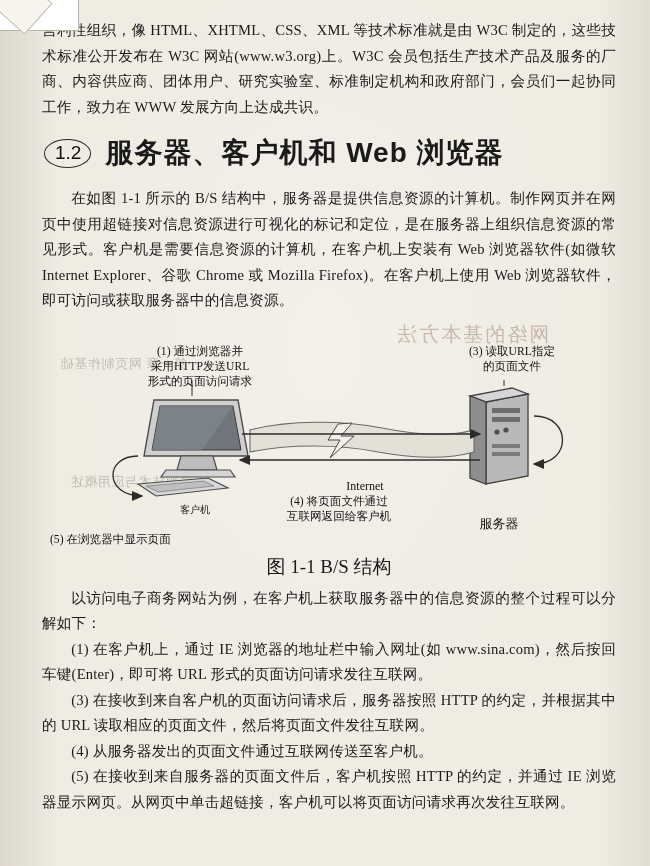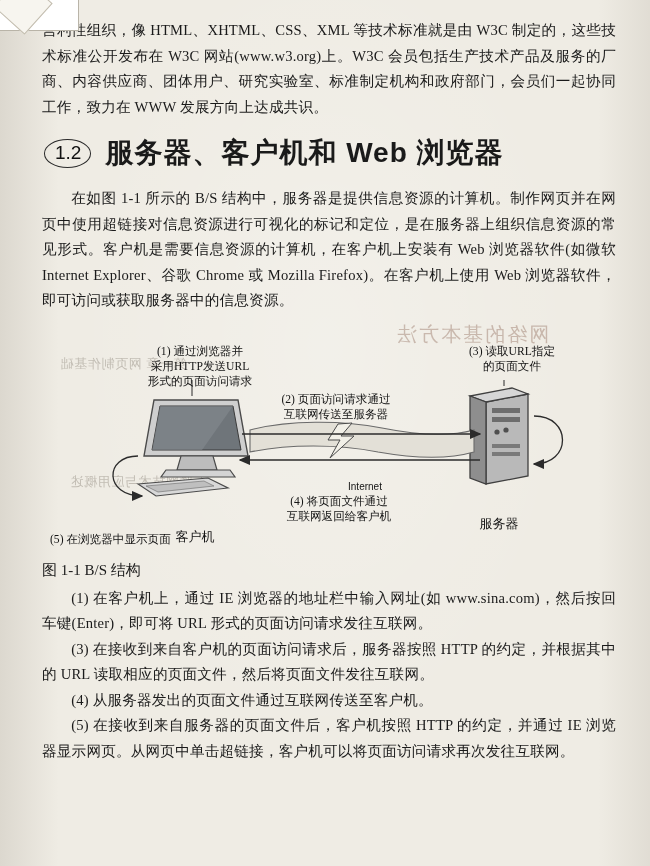--- a/index.html
+++ b/index.html
@@ -94,21 +94,22 @@
   .figure {
     position: relative;
     margin: 10px 0 4px 0;
     height: 258px;
   }
   .fig-svg { position: absolute; left: 0; top: 0; }
   .fig-caption {
     position: absolute;
     left: 0; right: 0;
     bottom: 2px;
-    font-size: 15px;
+    text-align: center;
+    font-size: 19px;
     font-family: "Liberation Serif", serif;
   }
   .fig-label { position: absolute; font-size: 11.6px; line-height: 15px; color: #141414; margin-top: 20px; }
   .fig-label.c { text-align: center; }
 
   
   .ghost {
     position: absolute;
     z-index: 1;
     color: rgba(90, 80, 66, 0.30);
@@ -204,35 +205,34 @@
 
         <path d="M96 132 C62 132, 62 172, 100 172" fill="none" stroke="#2b2b2b" stroke-width="1.3" marker-end="url(#ah)"></path>
 
         <line x1="150" y1="56" x2="150" y2="72" stroke="#2b2b2b" stroke-width="1"></line>
         <line x1="462" y1="56" x2="462" y2="62" stroke="#2b2b2b" stroke-width="1"></line>
       </svg>
 
       <div class="fig-label c" style="left:78px; top:0px; width:160px; white-space:pre-line;">(1) 通过浏览器并
 采用HTTP发送URL
 形式的页面访问请求</div>
-      <div class="fig-label c" style="left:210px; top:48px; width:168px; white-space:pre-line;">(2) 页面访问请求通过
-互联网传送至服务器</div>
       <div class="fig-label c" style="left:395px; top:0px; width:150px; white-space:pre-line;">(3) 读取URL指定
 的页面文件</div>
       <div class="fig-label c" style="left:212px; top:150px; width:170px; white-space:pre-line;">(4) 将页面文件通过
 互联网返回给客户机</div>
       <div class="fig-label" style="left:8px; top:188px;">(5) 在浏览器中显示页面</div>
-      <div class="fig-label c" style="left:108px; top:185px; width:90px; font-size:13px;">客户机</div>
+      <div class="fig-label c" style="left:108px; top:158px; width:90px; font-size:10px;">客户机</div>
       <div class="fig-label c" style="left:412px; top:172px; width:90px; font-size:13px;">服务器</div>
-      <div class="fig-label c" style="left:288px; top:135px; width:70px; font-size:10px; font-family:Liberation Sans, sans-serif;">Internet</div>
+      <div class="fig-label c" style="left:288px; top:135px; width:70px; font-size:12px; font-family:Liberation Serif, serif;">Internet</div>
 
       <div class="fig-caption">图 1-1  B/S 结构</div>
     </div>
 
     <div class="para-block">
+      <p class="indent">以访问电子商务网站为例，在客户机上获取服务器中的信息资源的整个过程可以分解如下：</p>
       <p class="list-para">(1) 在客户机上，通过 IE 浏览器的地址栏中输入网址(如 www.sina.com)，然后按回车键(Enter)，即可将 URL 形式的页面访问请求发往互联网。</p>
       <p class="list-para">(3) 在接收到来自客户机的页面访问请求后，服务器按照 HTTP 的约定，并根据其中的 URL 读取相应的页面文件，然后将页面文件发往互联网。</p>
       <p class="list-para">(4) 从服务器发出的页面文件通过互联网传送至客户机。</p>
       <p class="list-para">(5) 在接收到来自服务器的页面文件后，客户机按照 HTTP 的约定，并通过 IE 浏览器显示网页。从网页中单击超链接，客户机可以将页面访问请求再次发往互联网。</p>
 
     </div>
 
   </div>
 </div>
 

